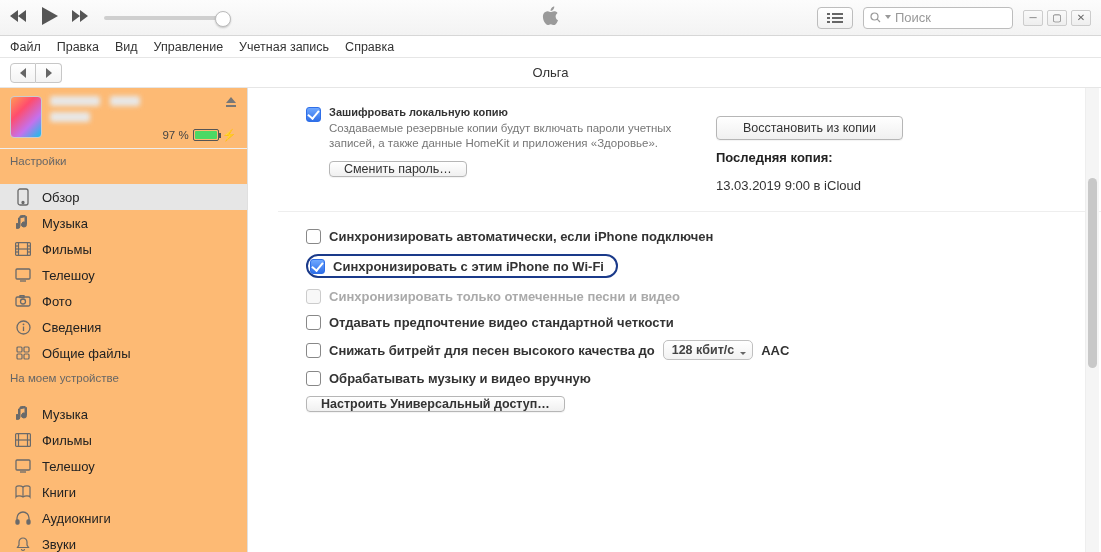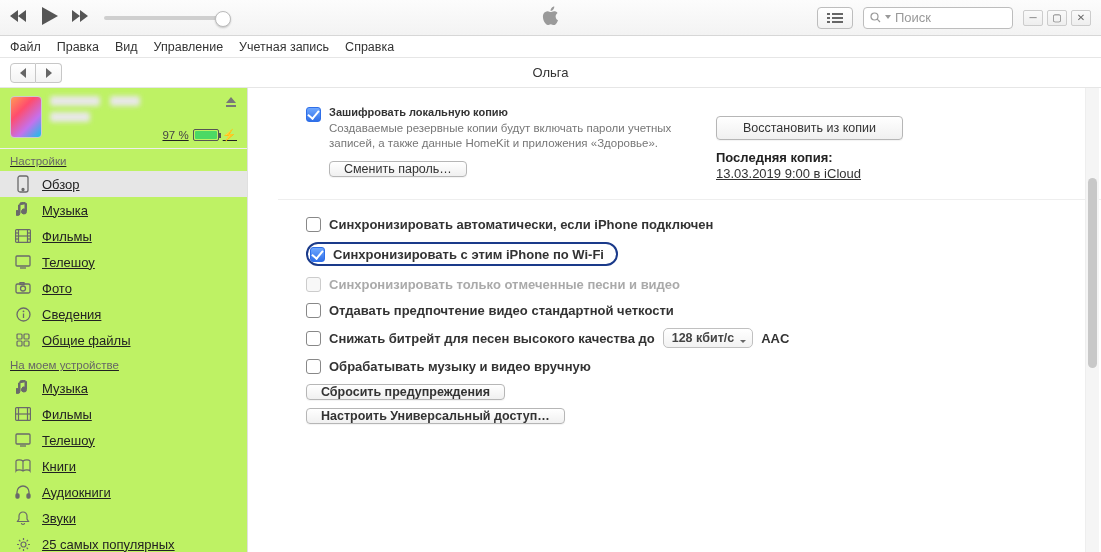--- a/index.html
+++ b/index.html
@@ -25,36 +25,36 @@
 
 .navheader { height: 30px; display:flex; align-items:center; border-bottom:1px solid #e6e6e6; position:relative; padding:0 10px;}
 .nav-arrows { display:flex; }
 .nav-arrows div { width:26px; height:20px; border:1px solid #c7c7c7; background:linear-gradient(#fff,#f3f3f3); display:flex; align-items:center; justify-content:center;}
 .nav-arrows div:first-child { border-radius:4px 0 0 4px;}
 .nav-arrows div:last-child { border-radius:0 4px 4px 0; border-left:none;}
 .page-title { position:absolute; left:50%; transform:translateX(-50%); font-size:13px; color:#333;}
 
 
 .body { display:flex; height:calc(552px - 36px - 22px - 30px); }
-.sidebar { width:248px; border-right:1px solid #e0e0e0; overflow:hidden; background:#bef264;text-decoration:underline;}
+.sidebar { width:248px; border-right:1px solid #e0e0e0; overflow:hidden; background:#fdba74;}
 .main { flex:1; overflow-y:auto; position:relative; padding: 4px 0 0 30px;}
 
 
 .device-header { padding:8px 10px 6px 10px; display:flex; align-items:flex-start; gap:8px; border-bottom:1px solid #eee; position:relative;}
 .device-thumb { width:32px; height:42px; border-radius:4px; background: linear-gradient(135deg,#ff9a56,#ff4d6d,#c471ed,#12c2e9); border:1px solid #ccc;}
 .device-meta { flex:1; display:flex; flex-direction:column; gap:6px; }
 .device-blur { filter: blur(2.5px); color:#bbb; display:flex; gap:10px;}
 .device-blur span{ background:#e8e8e8; height:10px; border-radius:2px;}
 .battery-row { display:flex; justify-content:flex-end; align-items:center; gap:4px; font-size:11.5px; color:#444;}
 .battery { width:26px; height:12px; border:1px solid #555; border-radius:2px; position:relative;}
 .battery::after{ content:""; position:absolute; right:-3px; top:3px; width:2px; height:5px; background:#555;}
 .battery-fill{ position:absolute; left:1px; top:1px; bottom:1px; width:94%; background:#4cd964; border-radius:1px;}
 .eject-ic { position:absolute; top:8px; right:10px; }
 
-.side-section-title { font-size:11.5px; color:#666; padding:6px 10px 4px 10px; font-weight:500;}
+.side-section-title { font-size:11.5px; color:#666; padding:6px 10px 17px 10px; font-weight:500;}
 .side-item { display:flex; align-items:center; gap:10px; padding:4px 10px 4px 14px; font-size:13px; color:#222; cursor:default;}
 .side-item.selected { background:#e6e6e6; }
 .side-icon { width:18px; height:18px; display:flex; align-items:center; justify-content:center; fill:#6a6a6a; stroke:#6a6a6a;}
 
 
 .backup-area { padding:4px 0 18px 28px; display:flex; gap:30px; border-bottom:1px solid #eee; }
 .backup-left { width:380px; }
 .backup-right { padding-right:24px;}
 .backup-text { font-size:13px; color:#333; line-height:1.35;}
 .chk-row { display:flex; align-items:flex-start; gap:8px; margin-top:10px;}
@@ -72,21 +72,21 @@
 .opt-row .lbl { font-size:13px; color:#333;}
 .opt-row.disabled .lbl{ color:#aaa;}
 .circled { border:2px solid #1a3a8a; border-radius:14px; padding:2px 12px 2px 2px; display:inline-flex; align-items:center; gap:8px;}
 .select-mini { border:1px solid #c0c0c0; border-radius:5px; background:linear-gradient(#fff,#f2f2f2); padding:2px 18px 2px 8px; font-size:12.5px; color:#444; position:relative;}
 .select-mini::after{content:""; position:absolute; right:6px; top:4px; width:0;height:0;border-left:3px solid transparent;border-right:3px solid transparent;}
 .select-mini::before{content:""; position:absolute; right:6px; bottom:4px; width:0;height:0;border-left:3px solid transparent;border-right:3px solid transparent;border-top:3px solid #666;}
 .buttons-row { margin-top:8px;}
 .scrollbar-track{ position:absolute; right:2px; top:0; bottom:0; width:14px; background:#f5f5f5; border-left:1px solid #eee;}
 .scrollbar-thumb{ position:absolute; left:2px; right:2px; top:90px; height:190px; background:#c8c8c8; border-radius:5px;}
 .backup-right .rlabel{ font-weight:600; font-size:13px; color:#222;}
-.backup-right .rval{ font-size:13px; color:#333; margin-top:1px;text-decoration:underline;}
+.backup-right .rval{ font-size:13px; color:#333; margin-top:13px;}
 </style>
 </head>
 <body>
 
 <div class="topbar">
   <div class="play-controls">
     <span><svg width="18" height="14" viewBox="0 0 18 14">
           <path d="M8 7L16 1v12zM0 7L8 1v12z"></path>
         </svg></span>
     <span><svg width="16" height="18" viewBox="0 0 16 18">
@@ -366,21 +366,20 @@
       <div class="opt-row">
         <div class="chk"></div>
         <span class="lbl">Снижать битрейт для песен высокого качества до</span>
         <span class="select-mini">128 кбит/с</span>
         <span class="lbl">AAC</span>
       </div>
       <div class="opt-row">
         <div class="chk"></div>
         <span class="lbl">Обрабатывать музыку и видео вручную</span>
       </div>
-      <div class="buttons-row"><span class="btn">Сбросить предупреждения</span></div>
       <div class="buttons-row"><span class="btn">Настроить Универсальный доступ…</span></div>
     </div>
 
     <div class="scrollbar-track">
       <div class="scrollbar-thumb"></div>
     </div>
   </div>
 </div>
 
 </body></html>

